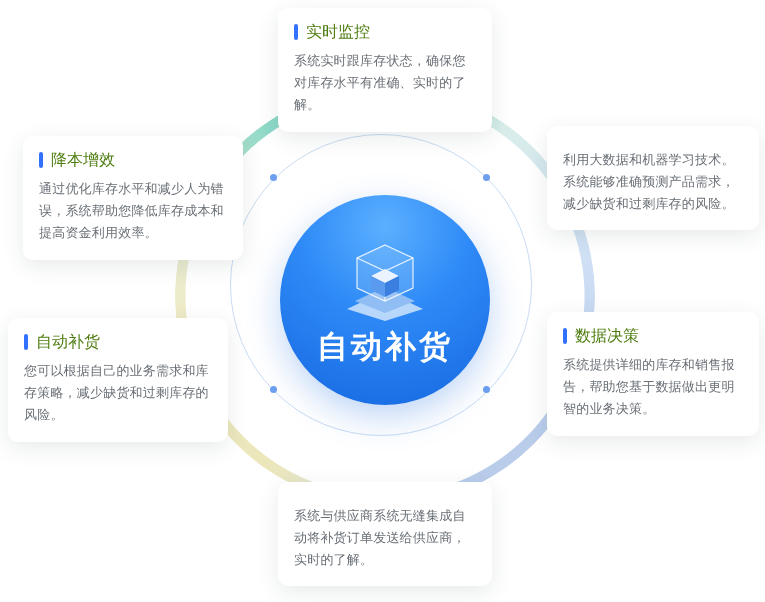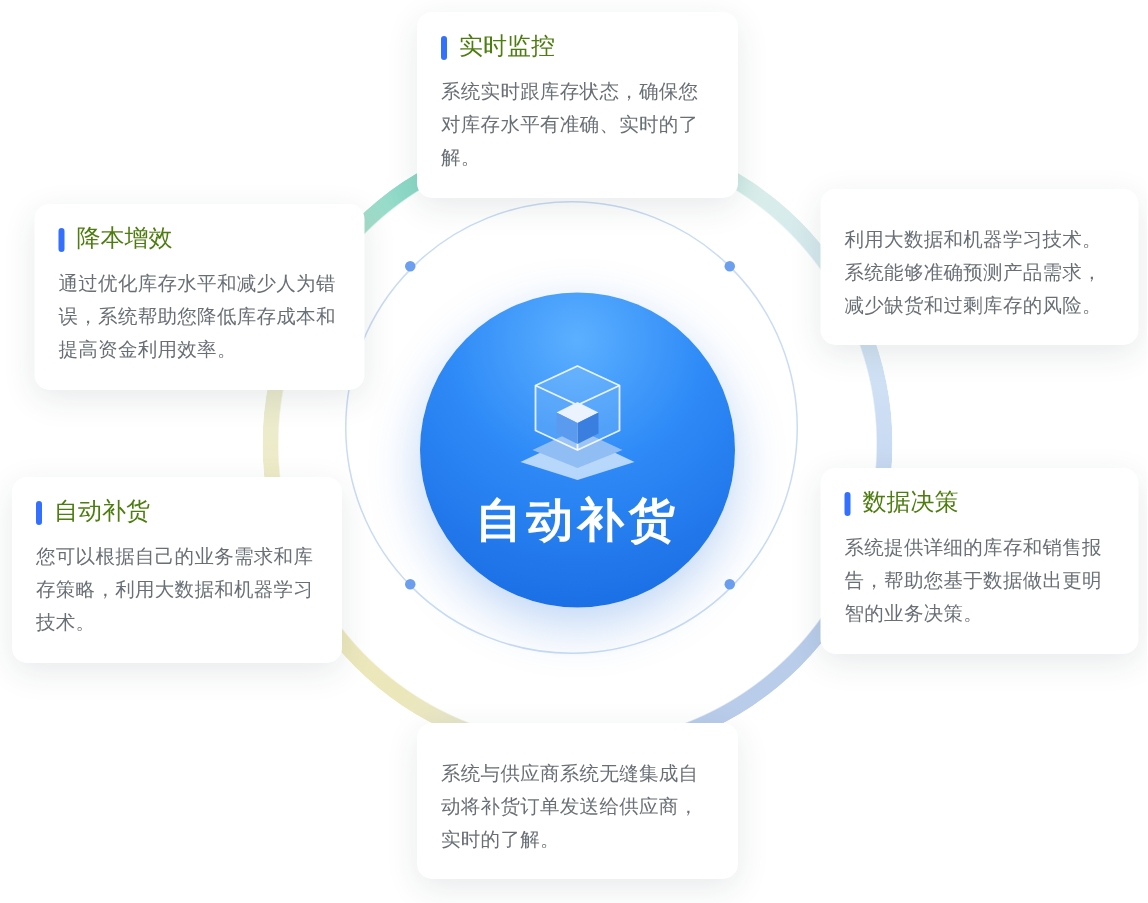--- a/index.html
+++ b/index.html
@@ -178,21 +178,21 @@
 
   <div class="card card-forecast">
     <div class="card-desc">利用大数据和机器学习技术。系统能够准确预测产品需求，减少缺货和过剩库存的风险。</div>
   </div>
 
   <div class="card card-config">
     <div class="card-title-row">
       <span class="title-bar"></span>
       <span class="card-title">自动补货</span>
     </div>
-    <div class="card-desc">您可以根据自己的业务需求和库存策略，利用大数据和机器学习技术。</div>
+    <div class="card-desc">您可以根据自己的业务需求和库存策略，减少缺货和过剩库存的风险。</div>
   </div>
 
   <div class="card card-data">
     <div class="card-title-row">
       <span class="title-bar"></span>
       <span class="card-title">数据决策</span>
     </div>
     <div class="card-desc">系统提供详细的库存和销售报告，帮助您基于数据做出更明智的业务决策。</div>
   </div>
 

